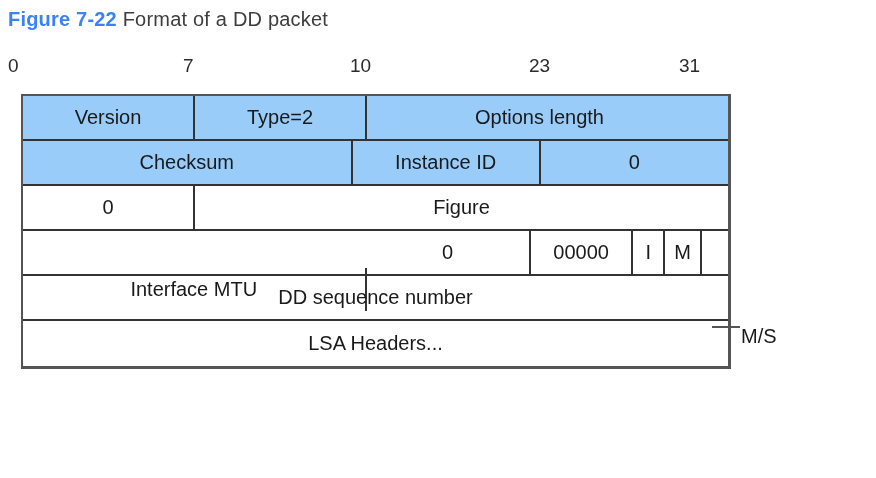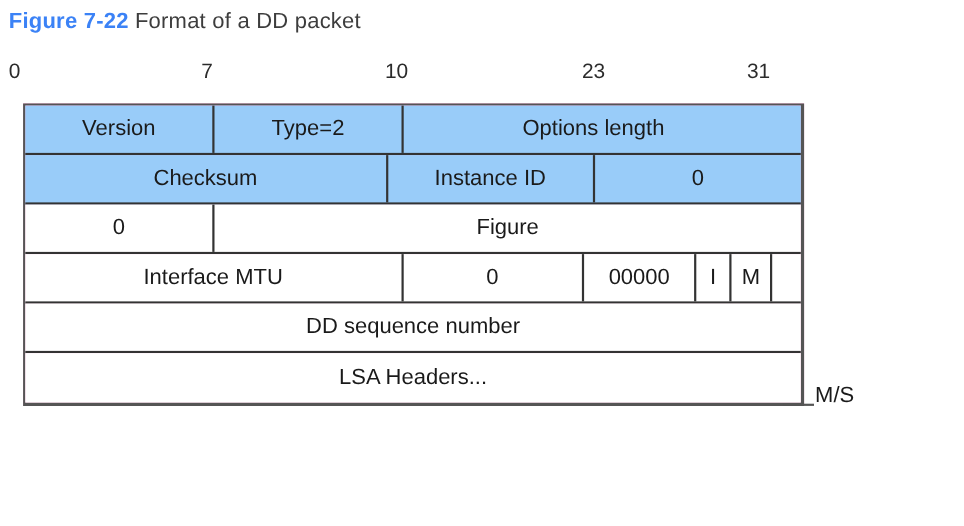--- a/index.html
+++ b/index.html
@@ -53,21 +53,21 @@
   
   #packet-table {
     position: absolute;
     left: 21px;
     top: 94px;
     width: 710px;
     border: 2px solid #555555;
     border-right-width: 3px;
     border-bottom-width: 3px;
     box-sizing: border-box;
-    background: #f9a8d4;
+    background: #fef9c3;
   }
   .pkt-row {
     display: flex;
     height: 45px;
     box-sizing: border-box;
     border-bottom: 2px solid #333333;
   }
   .pkt-row:last-child {
     border-bottom: none;
   }
@@ -88,35 +88,35 @@
   }
   .cell:last-child { border-right: none; }
   .cell.no-border { border-right: none; }
 
   
   .w8  { width: 172px; }
   .w16 { width: 345px; }
   .w32 { width: 705px; }
   .w-instance { width: 197px; }
   .w-rest  { width: 196px; }
-  .w-mtu   { width: 345px; }
+  .w-mtu   { width: 345px; margin-top: 37px; }
   .w-mtu0  { width: 165px; }
   .w-00000 { width: 103px; }
   .w-i     { width: 32px; }
   .w-m     { width: 37px; }
   .w-ms    { width: 26px; }
 
   
   #ms-callout {
     position: absolute;
     left: 712px;
     top: 326px;
     height: 43px;
     display: flex;
-    align-items: flex-end;
+    align-items: flex-start;
   }
   #ms-leader {
     width: 28px;
     height: 2px;
     background: #555555;
   }
   #ms-label {
     font-size: 20px;
     color: #1a1a1a;
     line-height: 1;

